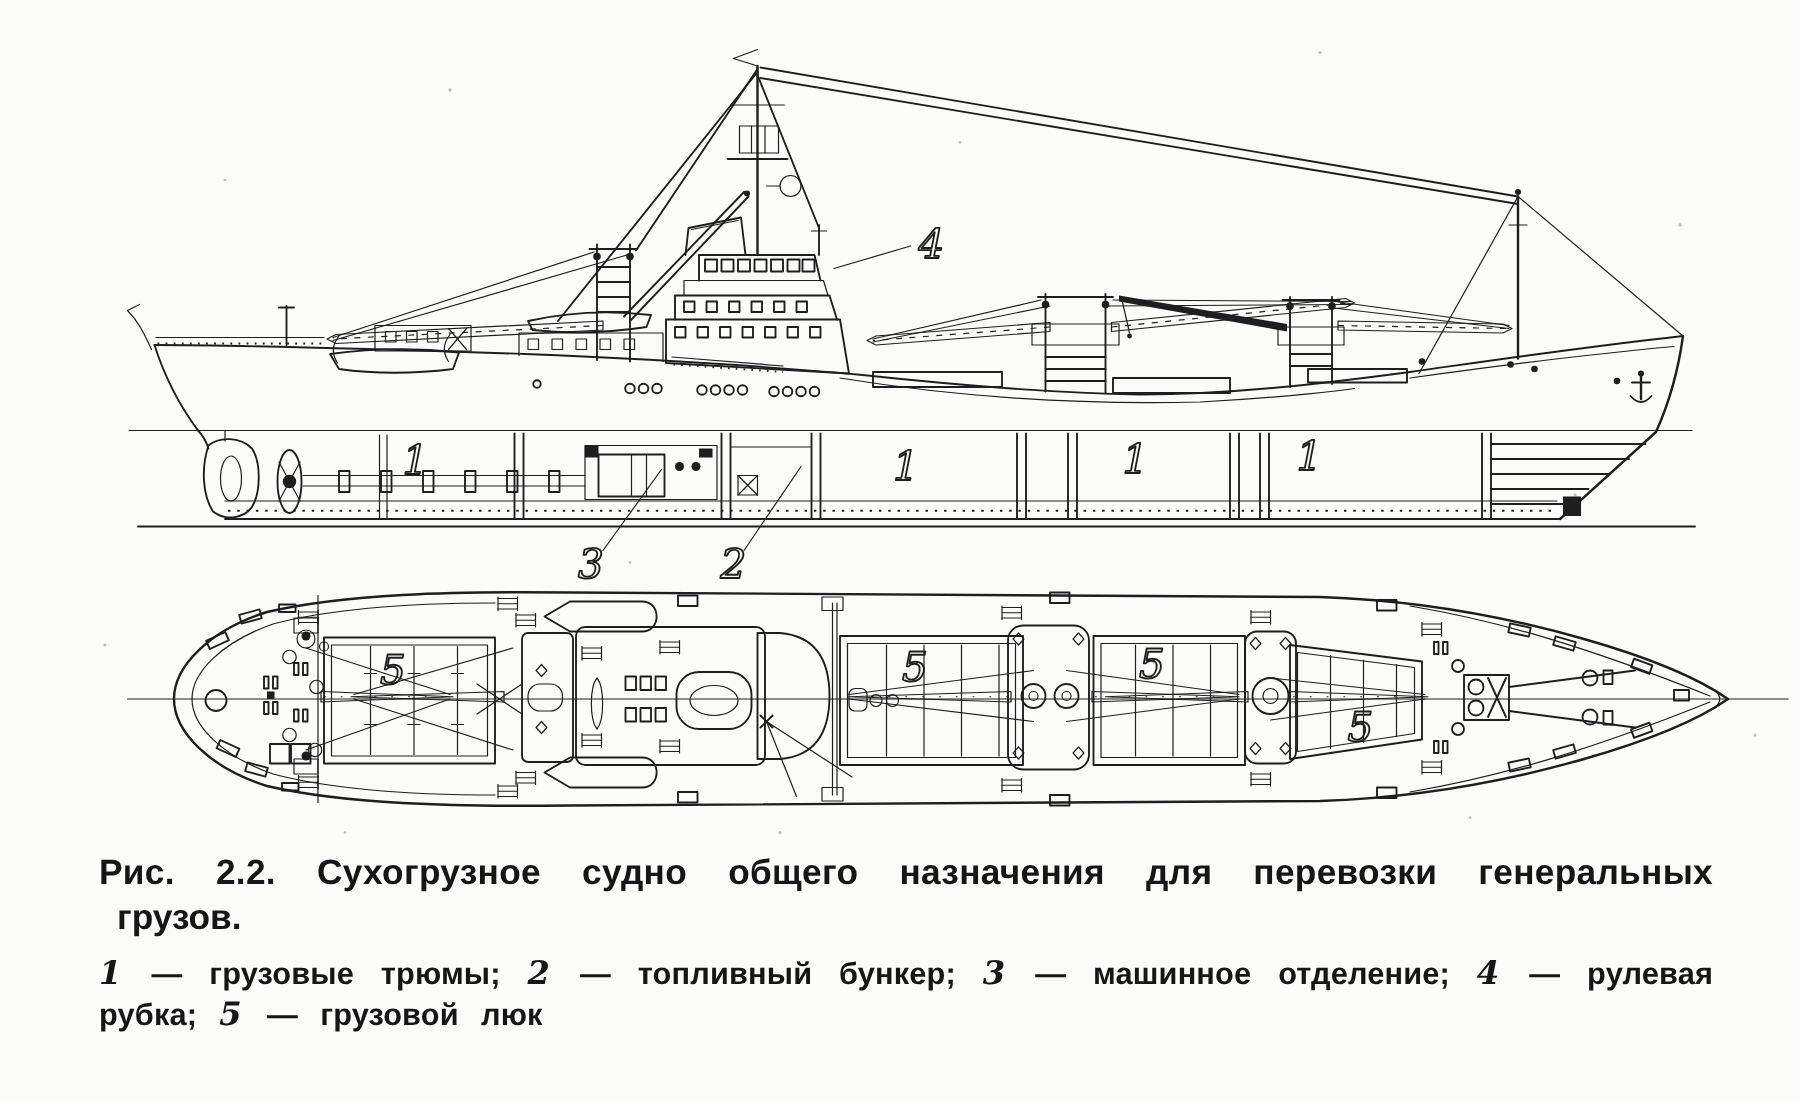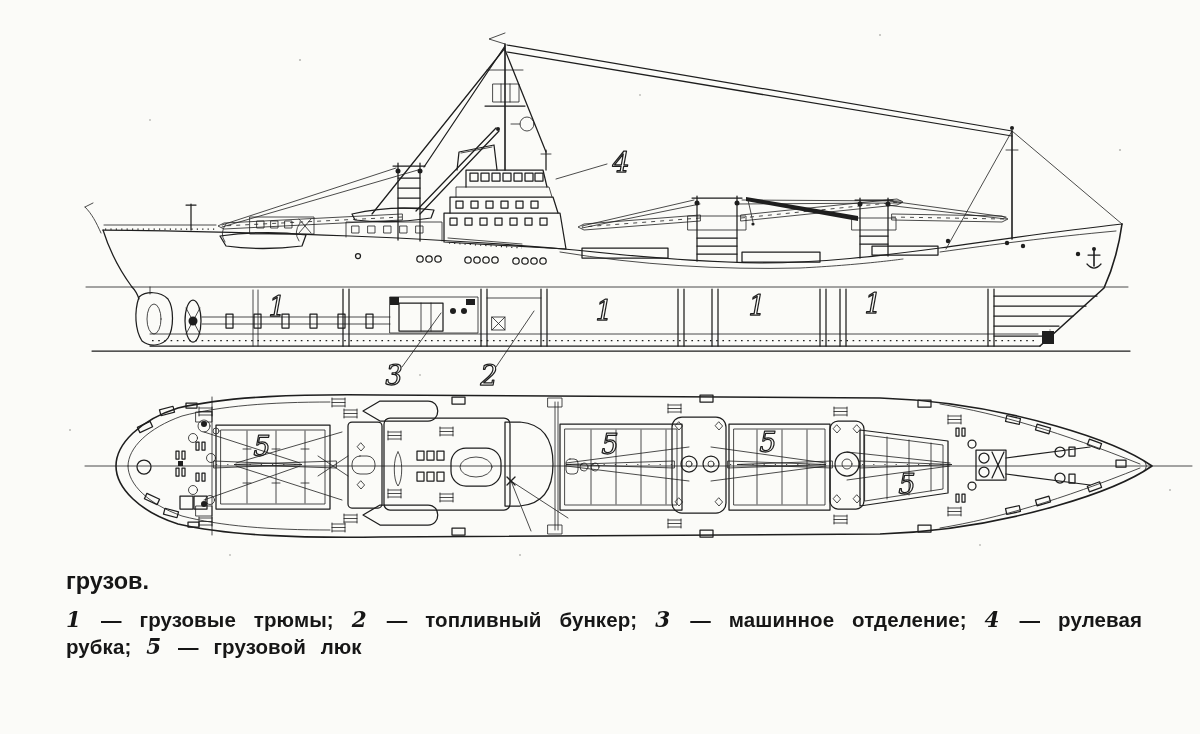--- a/index.html
+++ b/index.html
@@ -12,21 +12,21 @@
           stroke-linecap:round; stroke-linejoin:round; }
   #drawing .thin, #drawing .ink .thin { stroke-width:0.8; }
   #drawing .med  { stroke-width:1.6; }
   #drawing .fill, #drawing .ink .fill { fill:var(--ink); stroke:none; }
   #drawing .ticks { stroke-linecap:butt; }
   #drawing text { fill:var(--ink); stroke:none;
           font:italic 400 27px "DejaVu Serif", serif; text-anchor:middle; }
   .caption { position:absolute; left:66px; right:58px; top:566px; color:#161616; }
   .cap-line1 { display:block; font-size:23.5px; font-weight:700; line-height:30px;
           text-align:justify; text-align-last:justify; letter-spacing:0.2px; }
-  .cap-line2 { display:block; font-size:23.5px; font-weight:700; line-height:30px; }
+  .cap-line2 { display:block; font-size:23.5px; font-weight:700; line-height:30px;margin-left:12px; }
   .legend { margin:10px 0 12px 0; font-size:20.5px; font-weight:700; line-height:27px;
           text-align:justify; word-spacing:9px; letter-spacing:0.1px; }
   .legend .num { font-style:italic; font-family:"DejaVu Serif", serif;
           font-size:21.5px; font-weight:700; padding-right:2px; }
 </style>
 </head>
 <body>
 
 <div class="page">
 
@@ -564,20 +564,21 @@
         <circle cx="520" cy="555" r="1.0"></circle>
         <circle cx="980" cy="545" r="0.9"></circle>
     <circle cx="420" cy="375" r="0.9"></circle>
         <circle cx="1170" cy="490" r="1.0"></circle>
         <circle cx="230" cy="555" r="0.9"></circle>
   </g>
 </svg>
 
 <div class="caption">
   <p class="cap-main" style="margin:0">
+    <span class="cap-line1">Рис. 2.2. Сухогрузное судно общего назначения для перевозки генеральных</span>
     <span class="cap-line2">грузов.</span>
   </p>
   <p class="legend">
     <span class="li"><span class="num">1</span> <span>— грузовые трюмы;</span></span>
     <span class="li"><span class="num">2</span> <span>— топливный бункер;</span></span>
     <span class="li"><span class="num">3</span> <span>— машинное отделение;</span></span>
     <span class="li"><span class="num">4</span> <span>— рулевая рубка;</span></span>
     <span class="li"><span class="num">5</span> <span>— грузовой люк</span></span>
   </p>
 </div>

